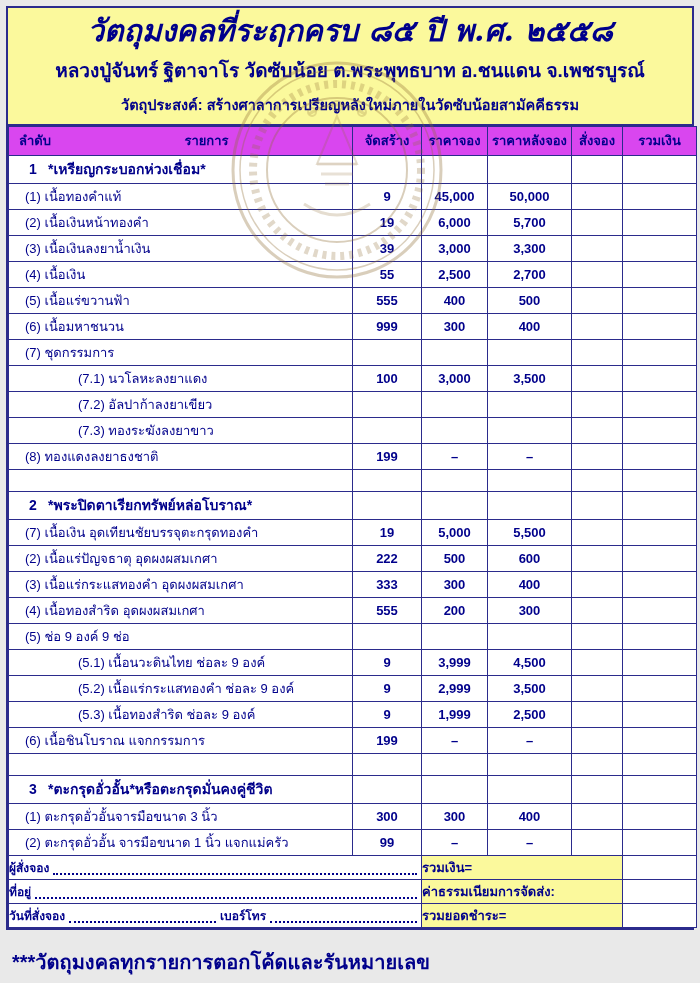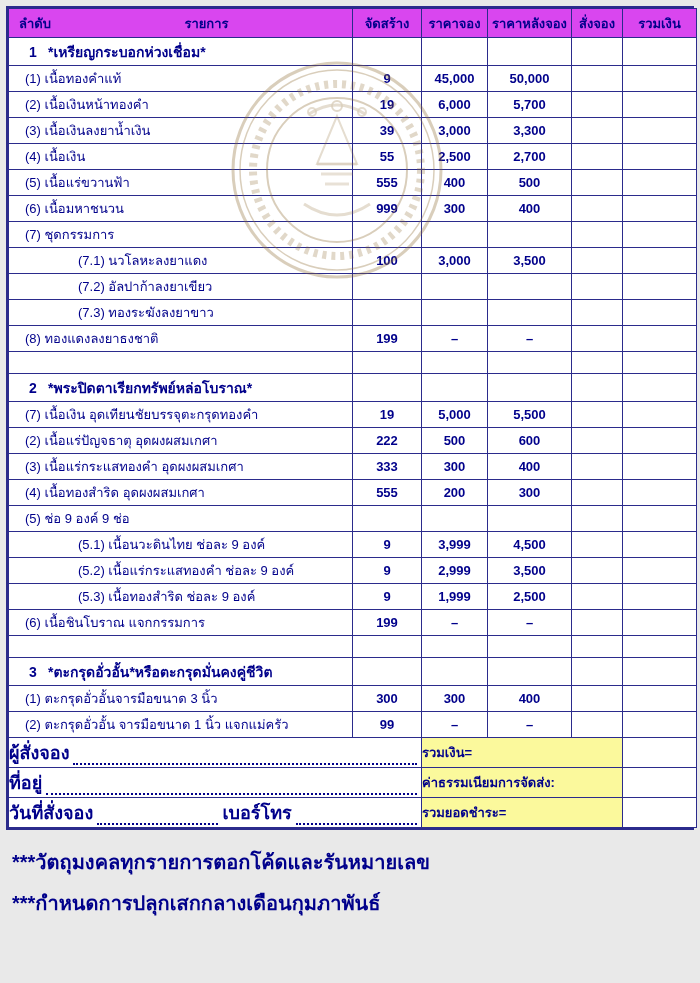--- a/index.html
+++ b/index.html
@@ -51,21 +51,21 @@
   tr.row-heading td{height:27px;}
   tr.row-spacer td{height:21px;}
   tr.row-heading .rowtext{padding-left:39px;font-weight:bold;font-size:14px;}
   tr.row-item .rowtext{padding-left:16px;}
   tr.row-sub .rowtext{padding-left:69px;}
 
   
   tr.form-row td{height:23px;}
   td.form-left{padding:1px 6px 1px 4px;}
   .dotline{display:flex;align-items:flex-end;}
-  .dotline .flabel{font-weight:bold;font-size:18px;white-space:nowrap;padding-right:2px;}
+  .dotline .flabel{font-weight:bold;font-size:12px;white-space:nowrap;padding-right:2px;}
   .dotline .dots{flex:1;border-bottom:2px dotted #00008b;height:14px;margin:0 4px 2px 2px;}
   td.form-sum{
     background:#fbf99c;text-align:left;font-weight:bold;font-size:14.5px;
     padding-right:6px;
   }
   td.form-val{background:#ffffff;}
 
   
   .notes{margin:16px 0 0 6px;}
   .notes .note{font-weight:bold;font-size:20px;color:#00008b;margin-bottom:9px;white-space:pre-wrap;}
@@ -75,20 +75,25 @@
     position:absolute;left:218px;top:48px;width:226px;height:232px;
     pointer-events:none;z-index:5;opacity:0.33;
   }
 </style>
 </head>
 <body>
 
 <div class="sheet">
   <div class="doc">
 
+    <div class="banner">
+      <div class="title">วัตถุมงคลที่ระฤกครบ ๘๕ ปี พ.ศ. ๒๕๕๘</div>
+      <div class="subtitle">หลวงปู่จันทร์ ฐิตาจาโร วัดซับน้อย ต.พระพุทธบาท อ.ชนแดน จ.เพชรบูรณ์</div>
+      <div class="purpose">วัตถุประสงค์: สร้างศาลาการเปรียญหลังใหม่ภายในวัดซับน้อยสามัคคีธรรม</div>
+    </div>
 
     <table class="order">
       <colgroup>
         <col style="width:48px">
           <col style="width:296px">
           <col style="width:69px">
         <col style="width:66px">
           <col style="width:84px">
           <col style="width:51px">
           <col style="width:74px">

